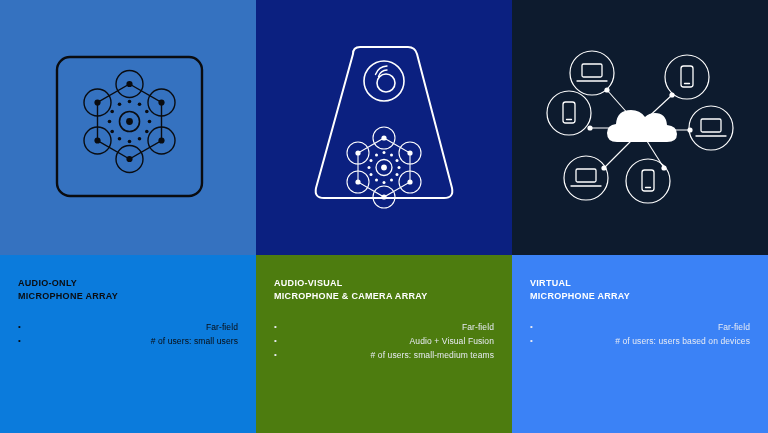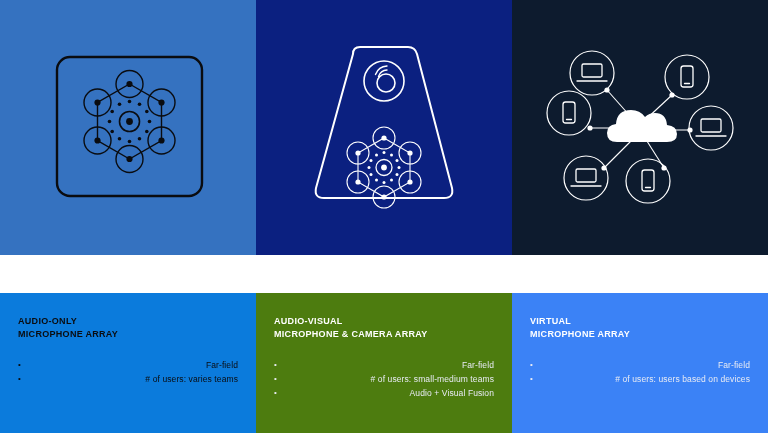--- a/index.html
+++ b/index.html
@@ -43,21 +43,20 @@
     display: block;
   }
 
   
   .panel-text {
     position: relative;
     flex: 1;
     width: 100%;
     padding: 22px 18px 0 18px;
     box-sizing: border-box;
-    margin-top: 38px;
   }
 
   .panel-title {
     font-size: 9px;
     font-weight: bold;
     line-height: 13px;
     letter-spacing: 0.3px;
     margin: 0 0 17px 0;
     white-space: pre-line;
   }
@@ -151,21 +150,21 @@
           <circle cx="119.5" cy="104.2" r="1.8"></circle>
         </g>
       </svg>
     </div>
 
     <div class="panel-text">
       <div class="panel-title">AUDIO-ONLY
 MICROPHONE ARRAY</div>
       <ul class="bullets">
         <li>Far-field</li>
-        <li># of users: varies teams</li>
+        <li># of users: small users</li>
       </ul>
     </div>
   </div>
 
   <div class="panel p2">
 
     <div class="panel-art">
       <svg width="256" height="255" viewBox="0 0 256 255">
         <g fill="none" stroke="#ffffff">
 
@@ -212,22 +211,22 @@
           <circle cx="120.5" cy="155" r="1.5"></circle>
         </g>
       </svg>
     </div>
 
     <div class="panel-text">
       <div class="panel-title">AUDIO-VISUAL
 MICROPHONE &amp; CAMERA ARRAY</div>
       <ul class="bullets">
         <li>Far-field</li>
+        <li>Audio + Visual Fusion</li>
         <li># of users: small-medium teams</li>
-        <li>Audio + Visual Fusion</li>
       </ul>
     </div>
   </div>
 
   <div class="panel p3">
 
     <div class="panel-art">
       <svg width="256" height="255" viewBox="0 0 256 255">
 
         <g stroke="#ffffff" stroke-width="1.1" fill="none">

